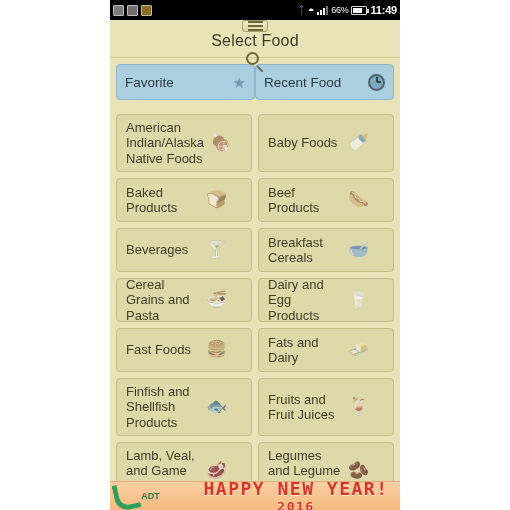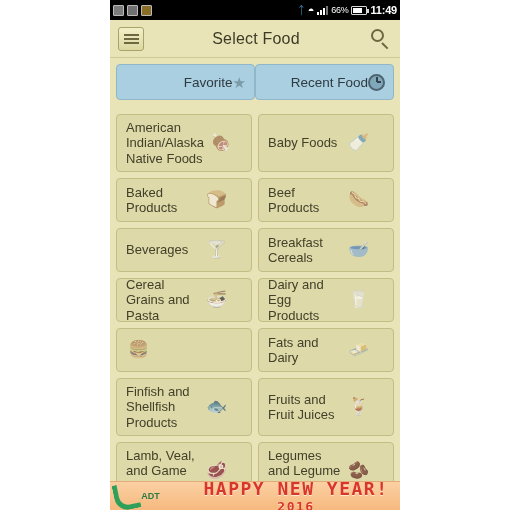--- a/index.html
+++ b/index.html
@@ -94,20 +94,21 @@
 
   
   .titlebar {
     height: 38px;
     background: #e8e4b8;
     display: flex;
     align-items: center;
     padding: 0 8px;
     box-sizing: border-box;
     border-bottom: 1px solid #cfcb94;
+    flex-direction: column;
   }
   .menu-btn {
     width: 26px;
     height: 24px;
     border: 1px solid #a9a36a;
     border-radius: 3px;
     background: linear-gradient(#f2efc8, #ddd8a2);
     display: flex;
     flex-direction: column;
     justify-content: center;
@@ -148,21 +149,20 @@
     background: #6d6840;
     transform: rotate(45deg);
     transform-origin: left center;
   }
 
   
   .tabs {
     display: flex;
     padding: 6px 6px 8px 6px;
     box-sizing: border-box;
-    text-align: right;
   }
   .tab {
     flex: 1;
     height: 36px;
     border-radius: 4px;
     border: 1px solid #8fb6c9;
     background: #a9cfe0;
     display: flex;
     align-items: center;
     padding: 0 8px;
@@ -363,20 +363,21 @@
     <div class="cell h2">
       <span class="name">Cereal Grains and Pasta</span>
       <span class="emoji">🍜</span>
     </div>
     <div class="cell h2">
       <span class="name">Dairy and Egg Products</span>
       <span class="emoji">🥛</span>
     </div>
 
     <div class="cell h2">
+      <span class="name">Fast Foods</span>
       <span class="emoji">🍔</span>
     </div>
     <div class="cell h2">
       <span class="name">Fats and Dairy</span>
       <span class="emoji">🧈</span>
     </div>
 
     <div class="cell h3">
       <span class="name">Finfish and Shellfish Products</span>
       <span class="emoji">🐟</span>

